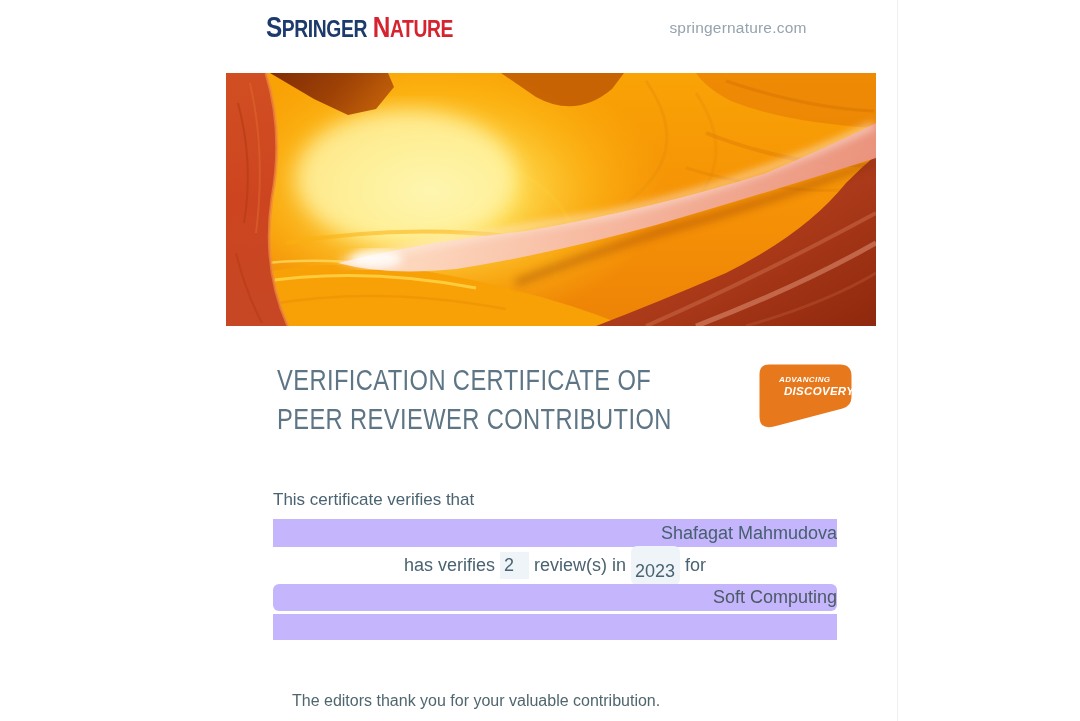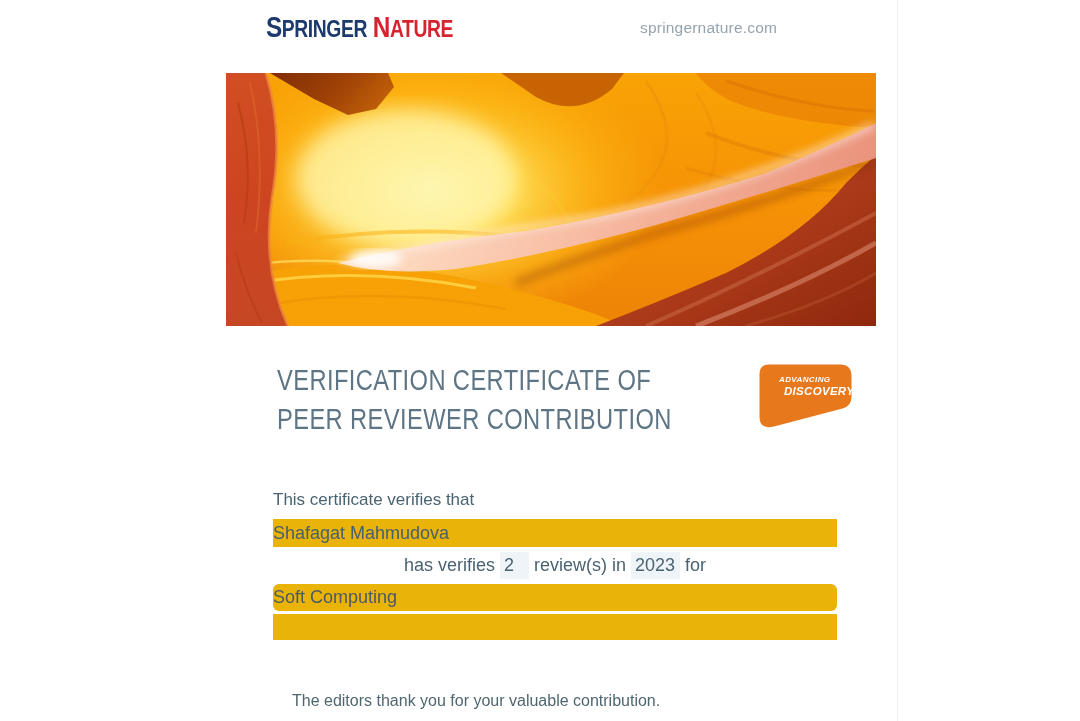--- a/index.html
+++ b/index.html
@@ -9,48 +9,48 @@
   }
   .right-hairline { position:absolute; left:897px; top:0; width:1px; height:721px; background:#efefef; }
 
   
   .logo { position:absolute; left:266px; top:12px; white-space:nowrap;
           transform:scaleX(0.84); transform-origin:0 0; letter-spacing:-0.5px; }
   .logo-word { display:inline-block; font-weight:bold; font-size:23px; line-height:30px; }
   .logo-word::first-letter { font-size:29px; }
   .logo-springer { color:#1d3a6d; margin-right:7px; }
   .logo-nature  { color:#d5232f; }
-  .website { position:absolute; left:640px; top:19px; width:196px; text-align:left;
+  .website { position:absolute; left:640px; top:19px; width:196px; text-align:center;
              font-size:15.5px; color:#95a3ae; letter-spacing:0.2px; text-decoration:none; }
 
   
   .hero { position:absolute; left:226px; top:73px; width:650px; height:253px; }
   .hero svg { display:block; width:100%; height:100%; }
 
   
   .title { position:absolute; left:277px; top:360px; margin:0; font-weight:400;
            font-size:30px; line-height:39px; color:#5d7585; white-space:nowrap;
            transform:scaleX(0.79); transform-origin:0 0; letter-spacing:0.5px; }
   .title span { display:block; }
   .badge { position:absolute; left:757px; top:364px; width:95px; height:66px; }
   .badge svg { display:block; width:100%; height:100%; }
 
   
   .intro { position:absolute; left:273px; top:490px; width:564px; margin:0;
            font-size:17px; color:#4a6372; }
-  .bar { position:absolute; left:273px; width:564px; background:#eab308;
-         text-align:left; color:#46606e; }
+  .bar { position:absolute; left:273px; width:564px; background:#c4b5fd;
+         text-align:right; color:#46606e; }
   .bar.name    { top:519px; height:28px; line-height:28px; font-size:18px; }
   .completion  { position:absolute; left:273px; top:551px; width:564px; height:28px;
                  display:flex; justify-content:center; align-items:center; gap:5px;
                  font-size:18px; color:#4a6372; margin:0; }
   .completion span { line-height:22px; }
   .hl { background:#eef4f8; }
   .hl-count { padding:2px 15px 3px 4px; }
-  .hl-year  { padding:2px 5px 3px 4px; }
+  .hl-year  { padding:14px 5px 3px 4px;border-radius:6px; }
   .bar.journal { top:584px; height:27px; line-height:27px; font-size:18px; color:#4c5a64;border-radius:6px; }
   .bar.empty   { top:614px; height:26px; }
 
   
   .footer-line { position:absolute; left:276px; width:560px; margin:16px;
                  font-size:16px; color:#50666f; }
   .f1 { top:676px; }
   .f2 { top:698px; }
 </style>
 </head>

